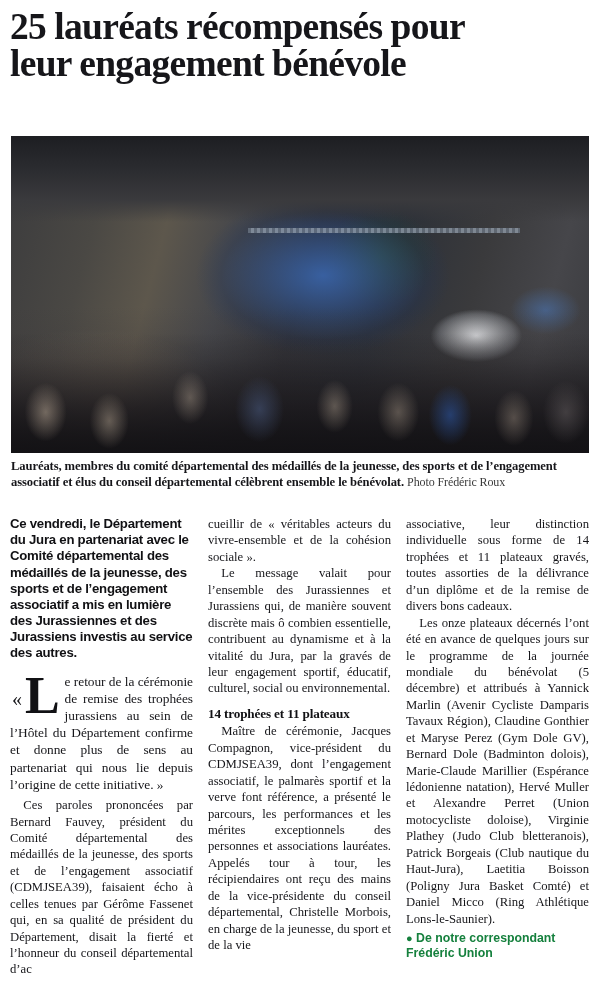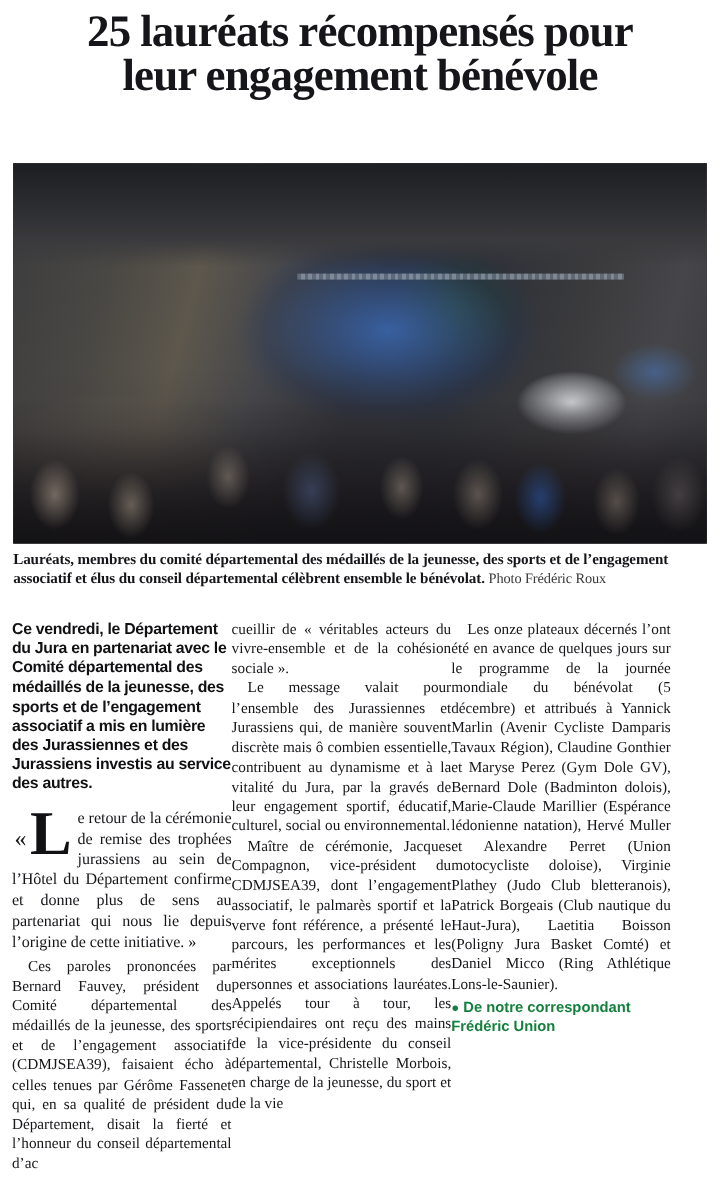--- a/index.html
+++ b/index.html
@@ -34,21 +34,20 @@
   
   .headline {
     font-family: "Liberation Serif", serif;
     font-weight: bold;
     font-size: 37.5px;
     line-height: 0.99;
     color: #16161a;
     letter-spacing: -0.7px;
     margin: 0 0 0 0;
     word-spacing: -0.5px;
-    text-align: center;
   }
   .headline .hl-line { display: block; white-space: nowrap; }
 
   
   .photo-wrap {
     position: absolute;
     left: 11px;
     top: 136px;
     width: 578px;
     height: 317px;
@@ -121,21 +120,21 @@
   }
 
   
   .columns {
     position: absolute;
     left: 10px;
     top: 516px;
     width: 580px;
     height: 483px;
     display: flex;
-    gap: 0;
+    gap: 15px;
   }
   .col {
     width: 183px;
     font-family: "Liberation Serif", serif;
     font-size: 12.7px;
     line-height: 1.295;
     color: #16161a;
     text-align: justify;
     hyphens: auto;
     -webkit-hyphens: auto;
@@ -238,24 +237,26 @@
         <span class="guill">«</span>
         <span class="dropcap">L</span>
         <span>e retour de la cérémonie de remise des trophées jurassiens au sein de l’Hôtel du Département confirme et donne plus de sens au partenariat qui nous lie depuis l’origine de cette initiative. »</span>
       </p>
       <p>Ces paroles prononcées par Bernard Fauvey, président du Comité départemental des médaillés de la jeunesse, des sports et de l’engagement associatif (CDMJSEA39), faisaient écho à celles tenues par Gérôme Fassenet qui, en sa qualité de président du Département, disait la fierté et l’honneur du conseil départemental d’ac­</p>
     </div>
 
     <div class="col">
       <p class="noindent">cueillir de « véritables acteurs du vivre-ensemble et de la cohésion sociale ».</p>
       <p>Le message valait pour l’ensemble des Jurassiennes et Jurassiens qui, de manière souvent discrète mais ô combien essentielle, contribuent au dynamisme et à la vitalité du Jura, par la gravés de leur engagement sportif, éducatif, culturel, social ou environnemental.</p>
+      <p class="subhead">14 trophées et 11 plateaux</p>
       <p>Maître de cérémonie, Jacques Compagnon, vice-président du CDMJSEA39, dont l’engagement associatif, le palmarès sportif et la verve font référence, a présenté le parcours, les performances et les mérites exceptionnels des personnes et associations lauréates. Appelés tour à tour, les récipiendaires ont reçu des mains de la vice-présidente du conseil départemental, Christelle Morbois, en charge de la jeunesse, du sport et de la vie</p>
     </div>
 
     <div class="col">
+      <p class="noindent">associative, leur distinction individuelle sous forme de 14 trophées et 11 plateaux gravés, toutes assorties de la délivrance d’un diplôme et de la remise de divers bons cadeaux.</p>
       <p>Les onze plateaux décernés l’ont été en avance de quelques jours sur le programme de la journée mondiale du bénévolat (5 décembre) et attribués à Yannick Marlin (Avenir Cycliste Damparis Tavaux Région), Claudine Gonthier et Maryse Perez (Gym Dole GV), Bernard Dole (Badminton dolois), Marie-Claude Marillier (Espérance lédonienne natation), Hervé Muller et Alexandre Perret (Union motocycliste doloise), Virginie Plathey (Judo Club bletteranois), Patrick Borgeais (Club nautique du Haut-Jura), Laetitia Boisson (Poligny Jura Basket Comté) et Daniel Micco (Ring Athlétique Lons-le-Saunier).</p>
       <p class="byline">
         <span class="bullet">●</span>
         <span>De notre correspondant</span><br>
         <span>Frédéric Union</span>
       </p>
     </div>
 
   </div>
 </div>

